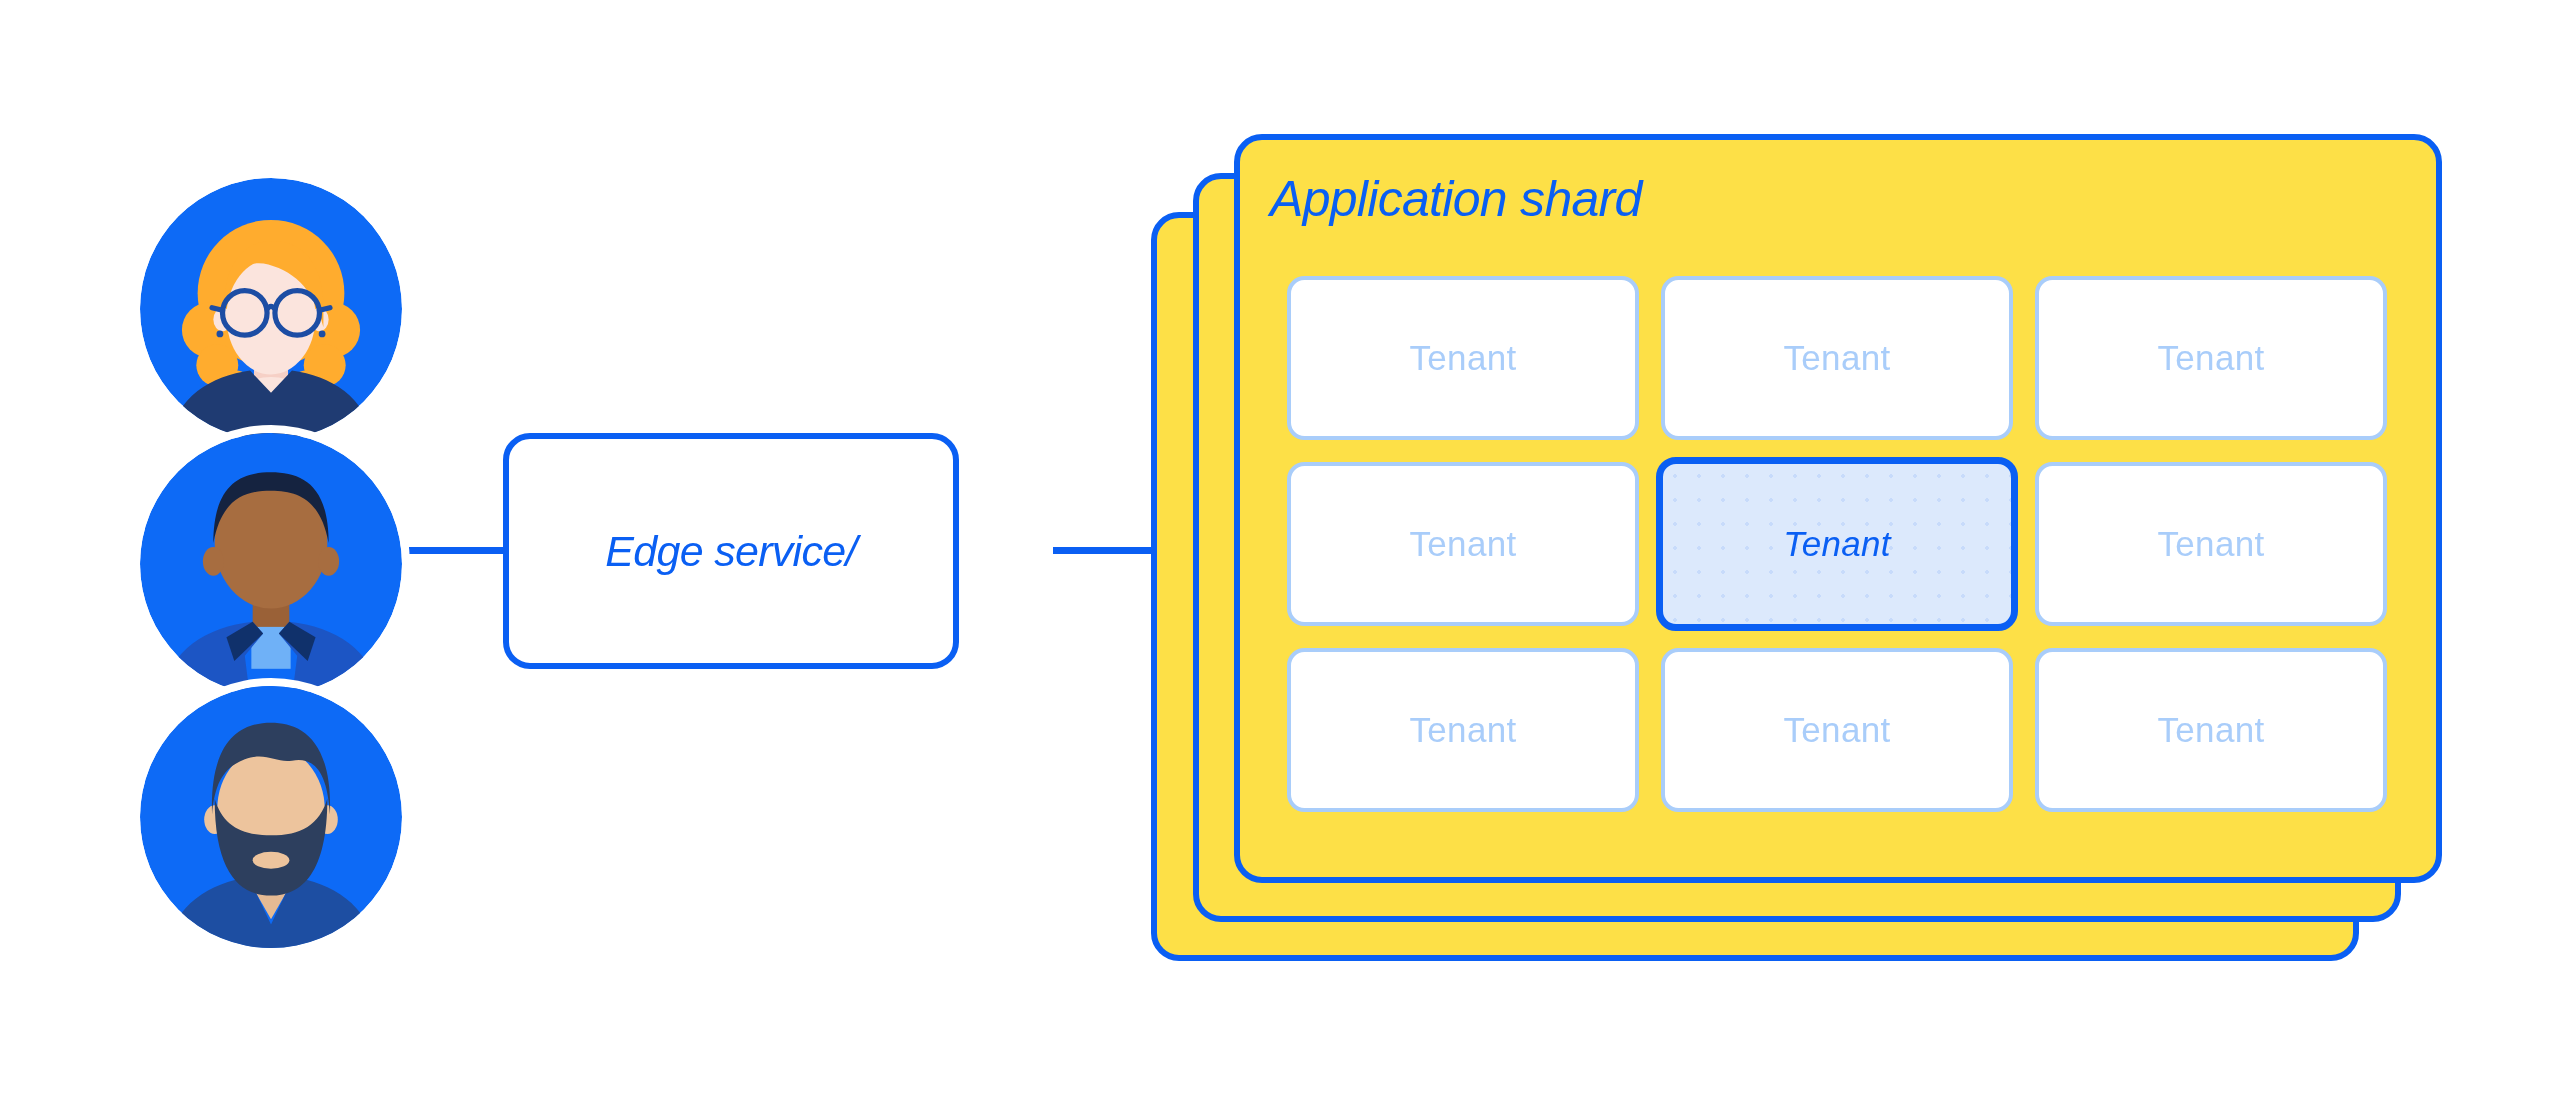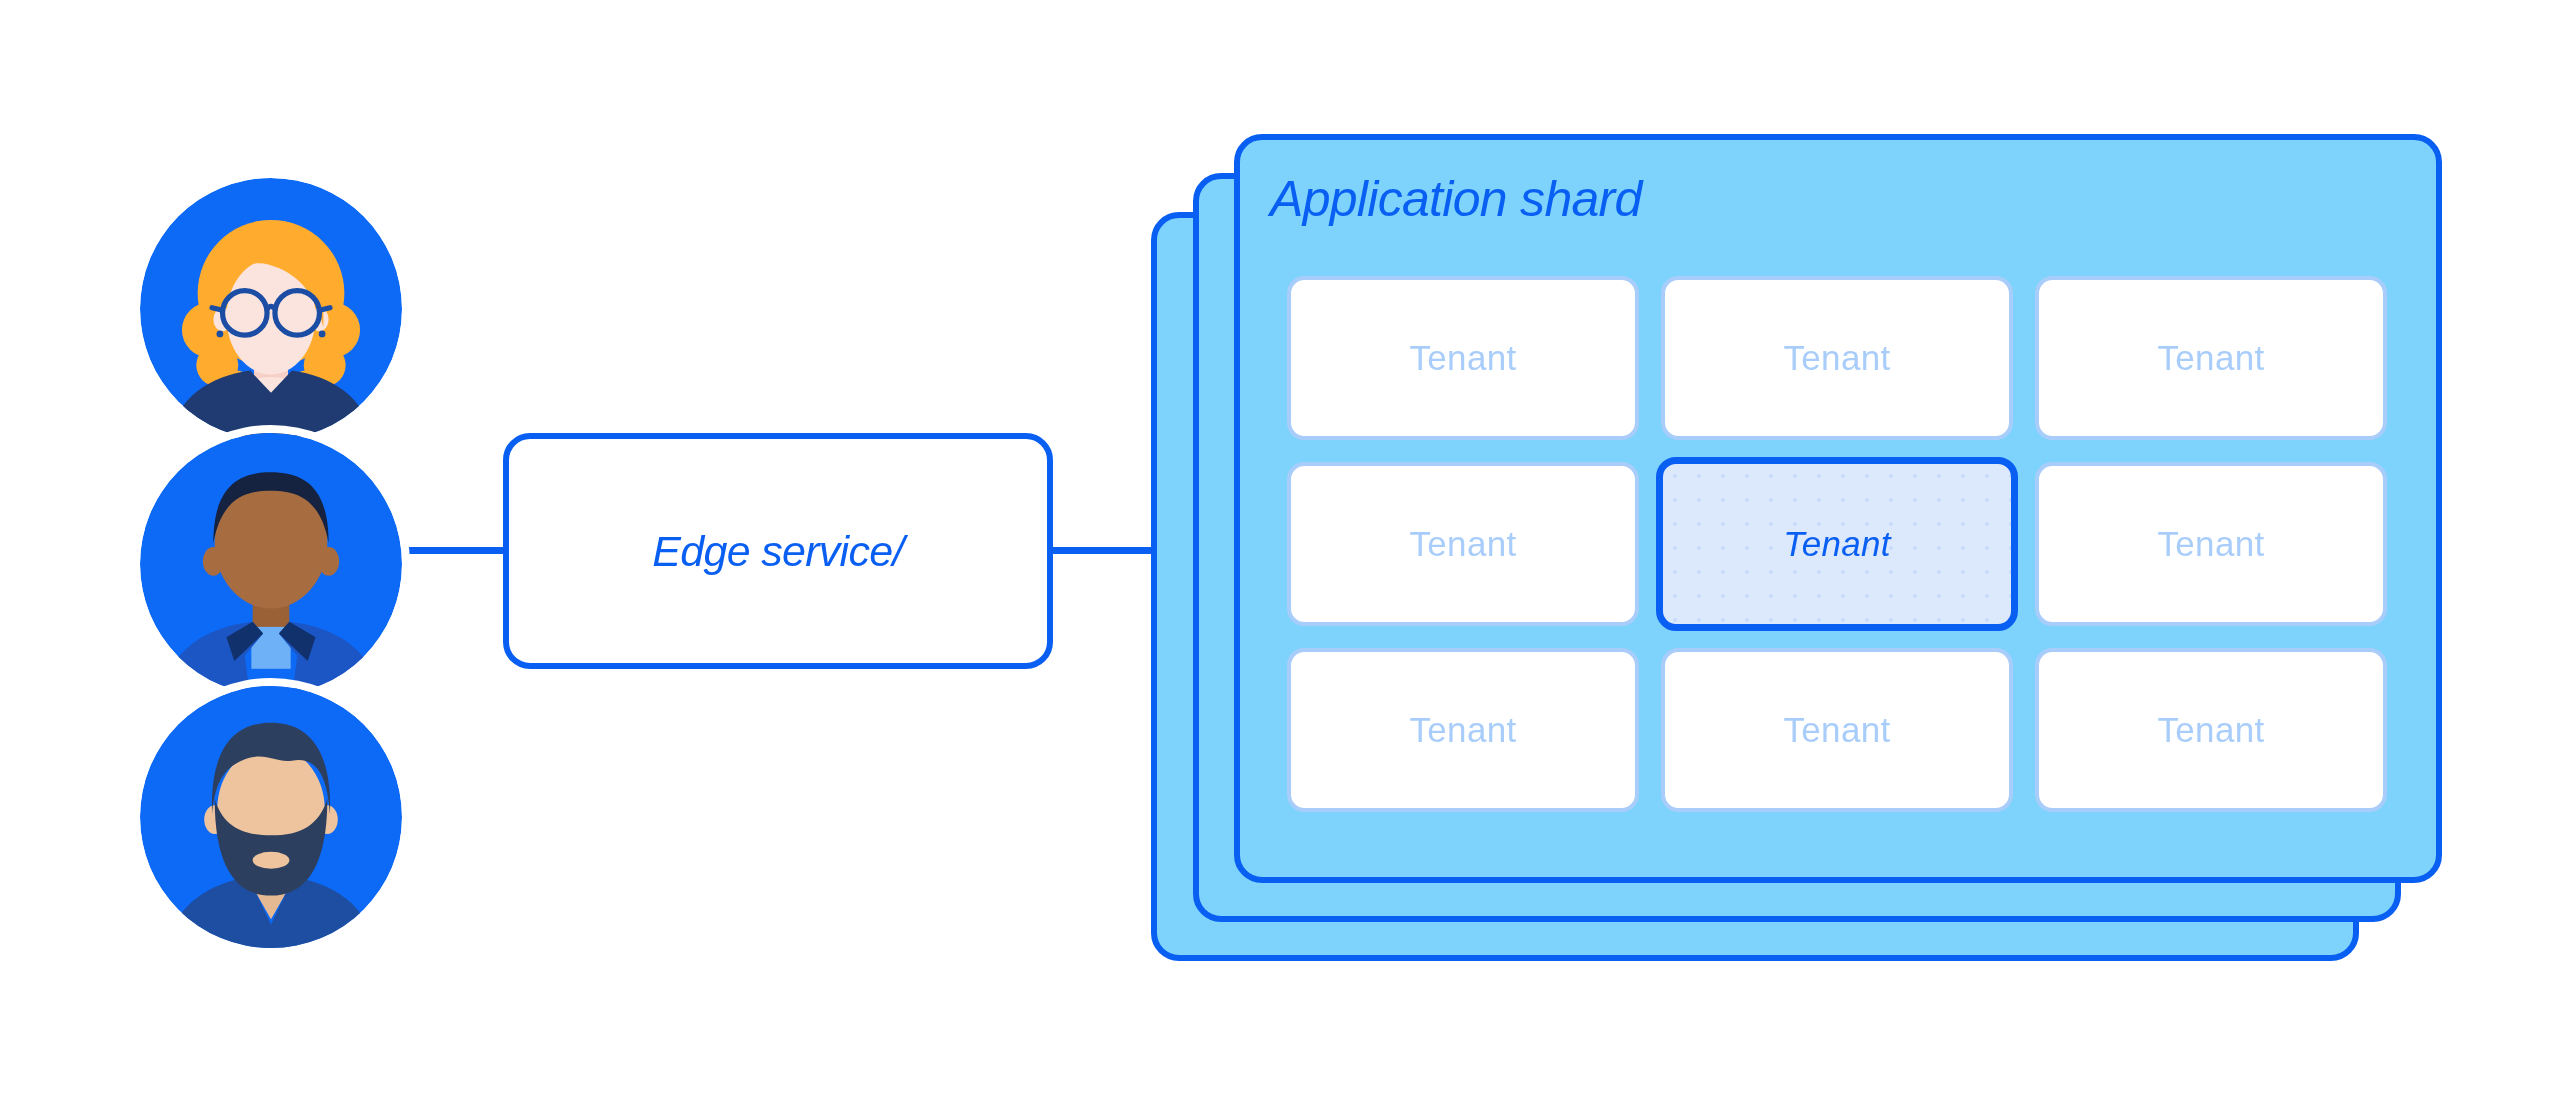--- a/index.html
+++ b/index.html
@@ -15,29 +15,29 @@
   .avatar svg{display:block;width:100%;height:100%;}
   #avatar-1{top:178px;z-index:1;}
   #avatar-2{top:433px;z-index:2;}
   #avatar-3{top:686px;z-index:3;}
   
   .connector{position:absolute;top:547px;height:6.7px;background:var(--blue,#0A5FF3);z-index:0;}
   #connector-1{left:409px;width:94px;}
   #connector-2{left:1053px;width:98px;}
   
   .edge-box{
-    position:absolute;left:503px;top:433px;width:550px;height:236px;box-sizing:border-box;
+    position:absolute;left:503px;top:433px;width:456px;height:236px;box-sizing:border-box;
     background:#fff;border:6.7px solid var(--blue,#0A5FF3);border-radius:27px;
     display:flex;flex-direction:column;align-items:center;justify-content:center;
     color:var(--blue,#0A5FF3);font-size:43px;font-style:italic;letter-spacing:-0.7px;
     line-height:70px;text-align:center;z-index:1;
   }
   
   .panel{
-    position:absolute;width:1208px;height:749px;box-sizing:border-box;background:#7dd3fc;
+    position:absolute;width:1208px;height:749px;box-sizing:border-box;background:#fde047;
     border:6.7px solid var(--blue,#0A5FF3);border-radius:28px;
   }
   #panel-back{left:1151px;top:212px;z-index:1;}
   #panel-middle{left:1193px;top:173px;z-index:2;}
   #panel-front{left:1234px;top:134px;z-index:3;}
   .shard-title{
     position:absolute;left:30px;top:29.5px;
     color:var(--blue,#0A5FF3);font-size:50px;font-style:italic;letter-spacing:-0.7px;
     white-space:nowrap;
   }

